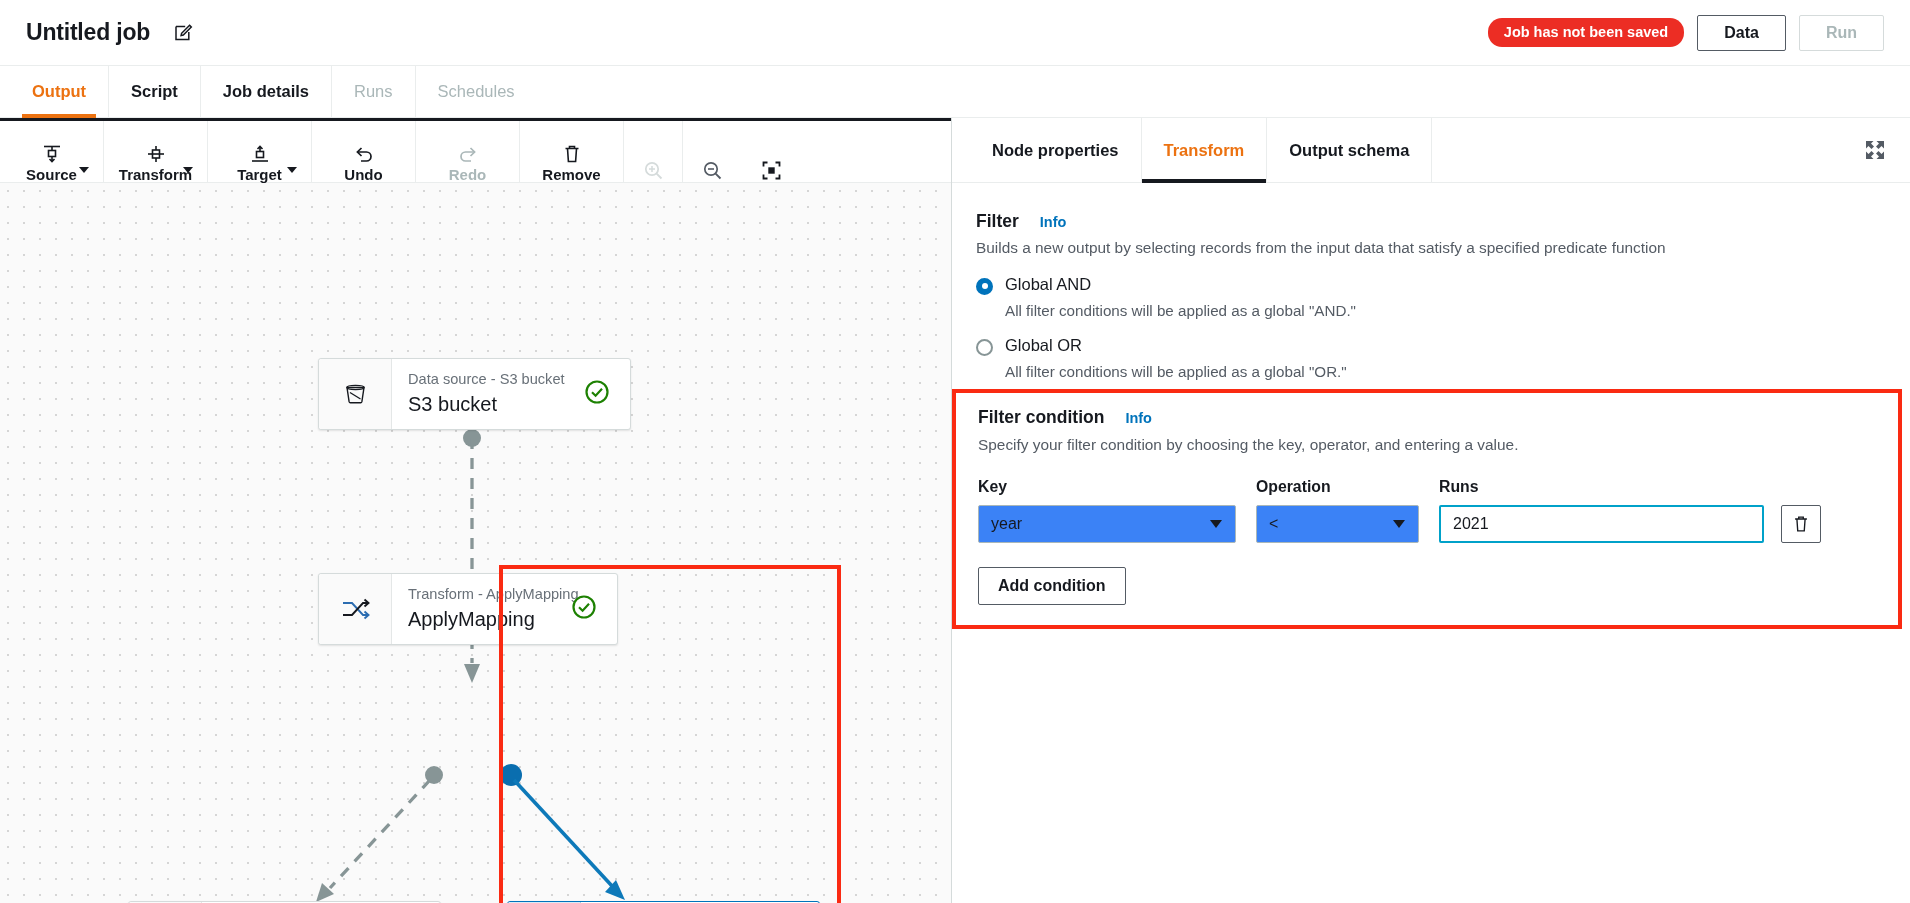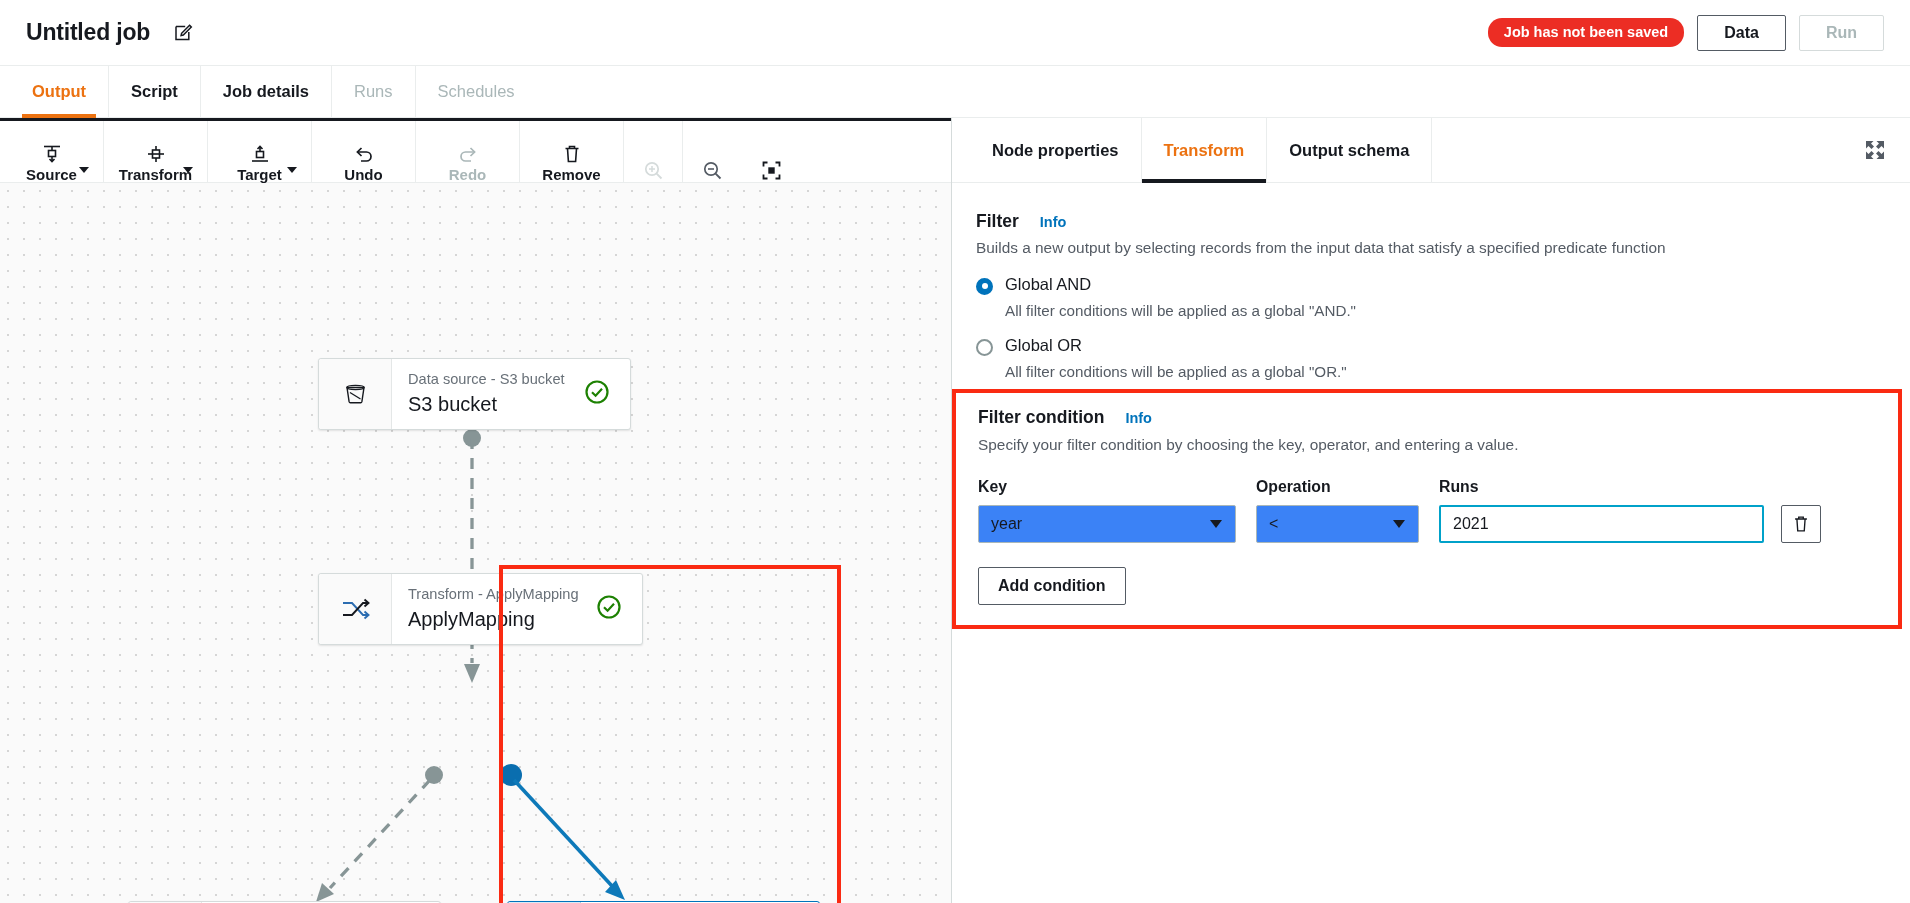--- a/index.html
+++ b/index.html
@@ -543,21 +543,21 @@
           <div class="nname">S3 bucket</div>
           <div class="ok-badge">
             <svg width="26" height="26" viewBox="0 0 26 26">
               <circle cx="13" cy="13" r="10.5" stroke="#1d8102" stroke-width="2.2" fill="#fff"></circle>
               <path d="M8 13.2 11.6 16.7 18 9.8" stroke="#1d8102" stroke-width="2.2" fill="none"></path>
             </svg>
           </div>
         </div>
       </div>
 
-      <div class="node" style="left:318px; top:390px; width:325px; height:72px;">
+      <div class="node" style="left:318px; top:390px; width:300px; height:72px;">
         <div class="icon-cell">
           <svg width="33" height="28" viewBox="0 0 33 28">
             <path d="M4 8 H13 L24 20 H29" stroke="#2b6cb0" stroke-width="1.9" fill="none"></path>
             <path d="M25.5 16.5 29.5 20 25.5 23.5" stroke="#2b6cb0" stroke-width="1.9" fill="none"></path>
             <path d="M4 20 H13 L24 8 H29" stroke="#16191f" stroke-width="1.9" fill="none"></path>
             <path d="M25.5 4.5 29.5 8 25.5 11.5" stroke="#16191f" stroke-width="1.9" fill="none"></path>
           </svg>
         </div>
         <div class="body-cell">
           <div class="ntype">Transform - ApplyMapping</div>

